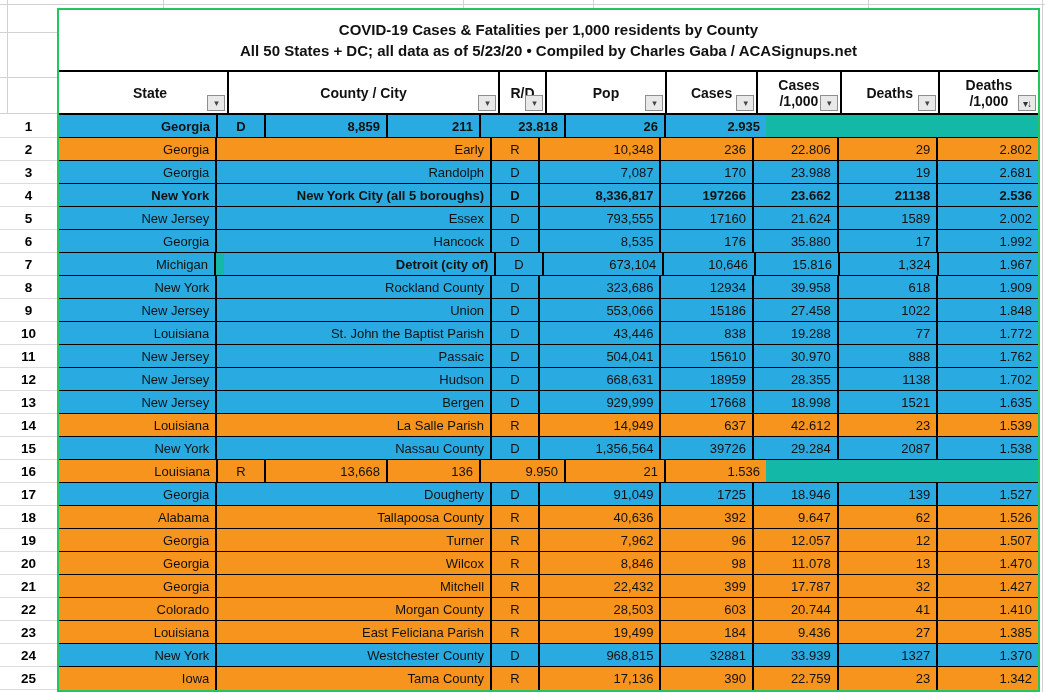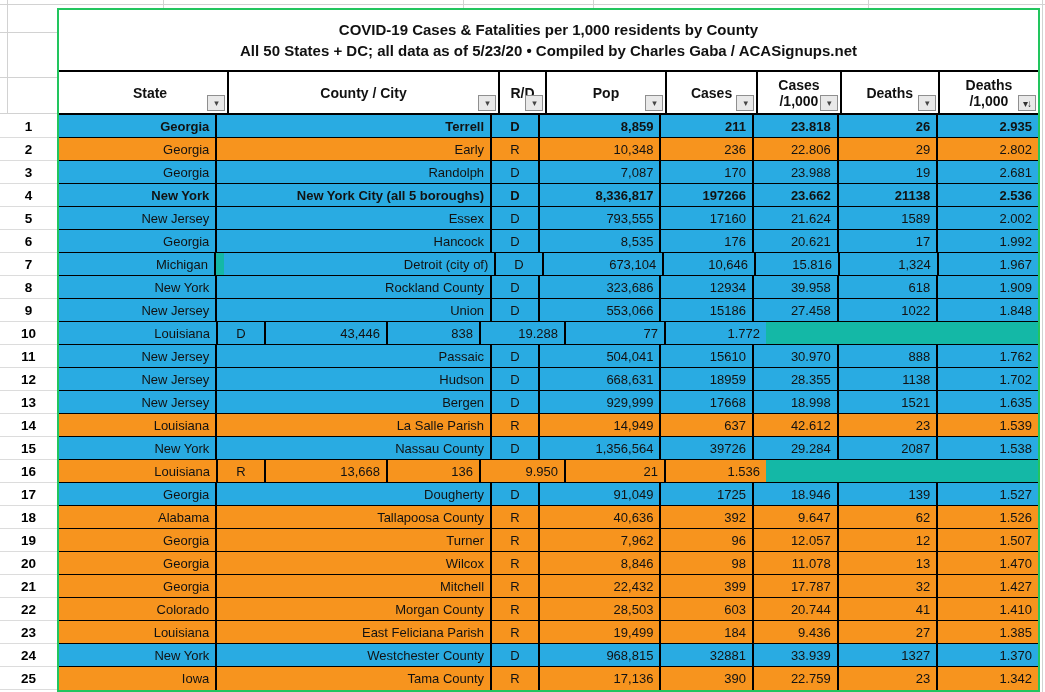--- a/index.html
+++ b/index.html
@@ -50,21 +50,21 @@
   .trow.dem .tcell{background:var(--dem,#29ABE2);}
   .trow.rep .tcell{background:var(--rep,#F7941E);}
   .trow.bold .tcell{font-weight:bold;}
   .tcell{
     box-sizing:border-box;border-right:2px solid #000;
     display:flex;align-items:center;justify-content:flex-end;
     padding:0 6px 0 2px;font-size:13px;white-space:nowrap;overflow:hidden;color:#121212;
   }
   .tcell:last-child{border-right:none;padding-left:39px;}
   .tcell.center{justify-content:center;padding:0;}
-  .tcell.bold{font-weight:normal;margin-left:8px;}
+  .tcell.bold{font-weight:bold;margin-left:8px;}
   
   .col0{width:159px;}
   .col1{width:276px;}
   .col2{width:48px;}
   .col3{width:122px;align-items:center;}
   .col4{width:93px;}
   .col5{width:85px;}
   .col6{width:100px;}
   .col7{width:100px;}
 </style>
@@ -163,21 +163,20 @@
         <div>
           <div>Deaths</div>
           <div>/1,000</div>
         </div>
         <div class="fbtn sorted">▾↓</div>
       </div>
     </div>
   <div id="rows">
       <div class="trow dem bold">
         <div class="tcell col0">Georgia</div>
-        <div class="tcell col1">Terrell</div>
         <div class="tcell col2 center">D</div>
         <div class="tcell col3">8,859</div>
         <div class="tcell col4">211</div>
         <div class="tcell col5">23.818</div>
         <div class="tcell col6">26</div>
         <div class="tcell col7">2.935</div>
       </div>
       <div class="trow rep">
         <div class="tcell col0">Georgia</div>
         <div class="tcell col1">Early</div>
@@ -217,21 +216,21 @@
         <div class="tcell col5">21.624</div>
         <div class="tcell col6">1589</div>
         <div class="tcell col7">2.002</div>
       </div>
       <div class="trow dem">
         <div class="tcell col0">Georgia</div>
         <div class="tcell col1">Hancock</div>
         <div class="tcell col2 center">D</div>
         <div class="tcell col3">8,535</div>
         <div class="tcell col4">176</div>
-        <div class="tcell col5">20.621</div>
+        <div class="tcell col5">35.880</div>
         <div class="tcell col6">17</div>
         <div class="tcell col7">1.992</div>
       </div>
       <div class="trow dem">
         <div class="tcell col0">Michigan</div>
         <div class="tcell col1 bold">Detroit (city of)</div>
         <div class="tcell col2 center">D</div>
         <div class="tcell col3">673,104</div>
         <div class="tcell col4">10,646</div>
         <div class="tcell col5">15.816</div>
@@ -253,20 +252,21 @@
         <div class="tcell col1">Union</div>
         <div class="tcell col2 center">D</div>
         <div class="tcell col3">553,066</div>
         <div class="tcell col4">15186</div>
         <div class="tcell col5">27.458</div>
         <div class="tcell col6">1022</div>
         <div class="tcell col7">1.848</div>
       </div>
       <div class="trow dem">
         <div class="tcell col0">Louisiana</div>
+        <div class="tcell col1">St. John the Baptist Parish</div>
         <div class="tcell col2 center">D</div>
         <div class="tcell col3">43,446</div>
         <div class="tcell col4">838</div>
         <div class="tcell col5">19.288</div>
         <div class="tcell col6">77</div>
         <div class="tcell col7">1.772</div>
       </div>
       <div class="trow dem">
         <div class="tcell col0">New Jersey</div>
         <div class="tcell col1">Passaic</div>

